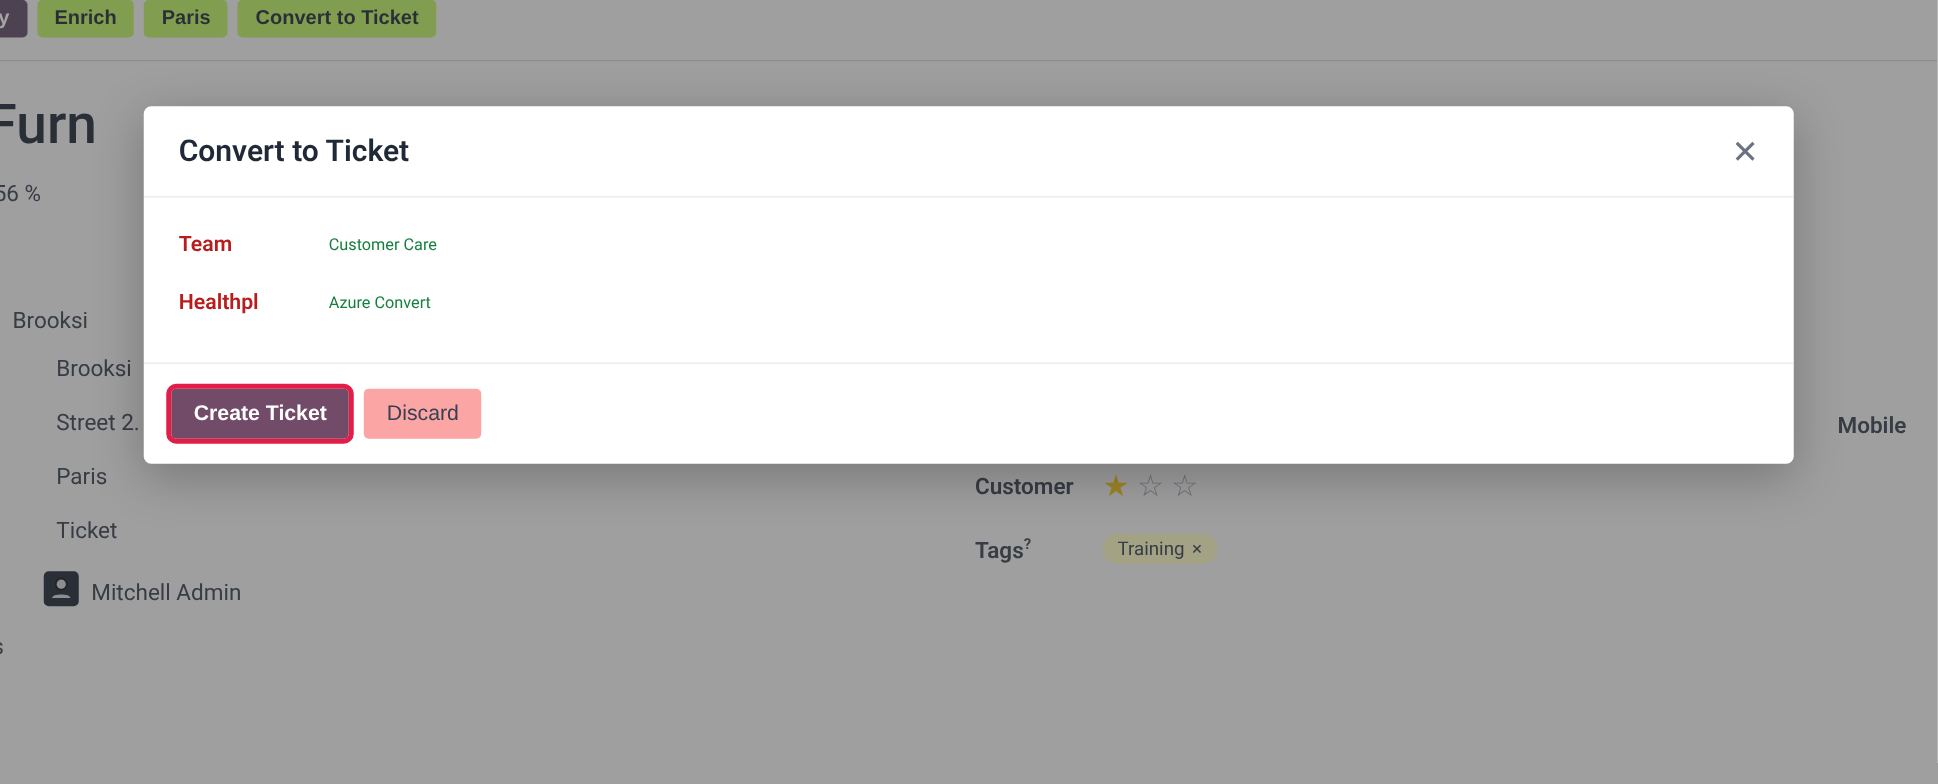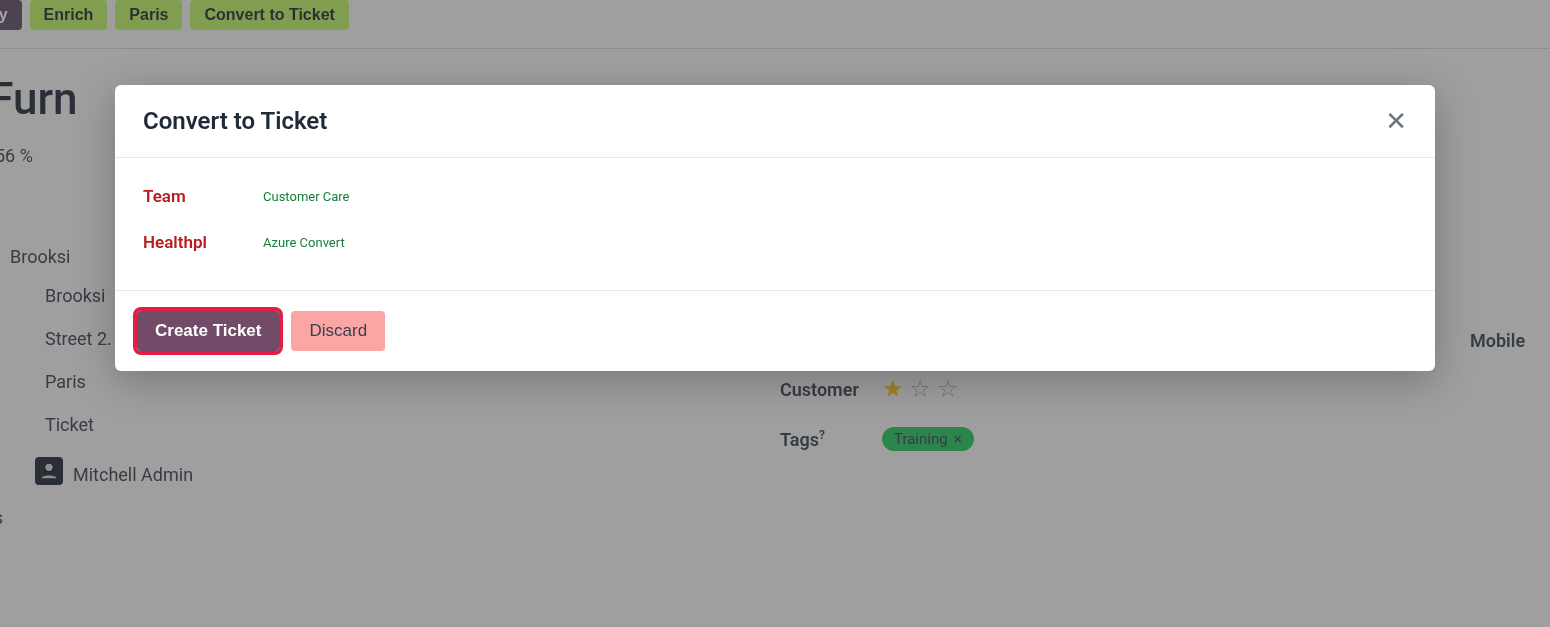--- a/index.html
+++ b/index.html
@@ -107,21 +107,21 @@
     align-items: center;
     gap: 22px;
     margin-bottom: 24px;
     font-size: 18px;
   }
   .r-label { font-weight: 600; color: #374151; width: 80px; }
   .stars { display: flex; gap: 6px; font-size: 24px; }
   .star-filled { color: #f5c518; }
   .star-empty { color: #9ca3af; }
   .tag-pill {
-    background: #22c55e;
+    background: #fef9c3;
     color: #374151;
     padding: 3px 12px;
     border-radius: 12px;
     font-size: 15px;
     display: inline-flex;
     align-items: center;
     gap: 6px;
   }
   .qmark { font-size: 12px; vertical-align: super; }
 

